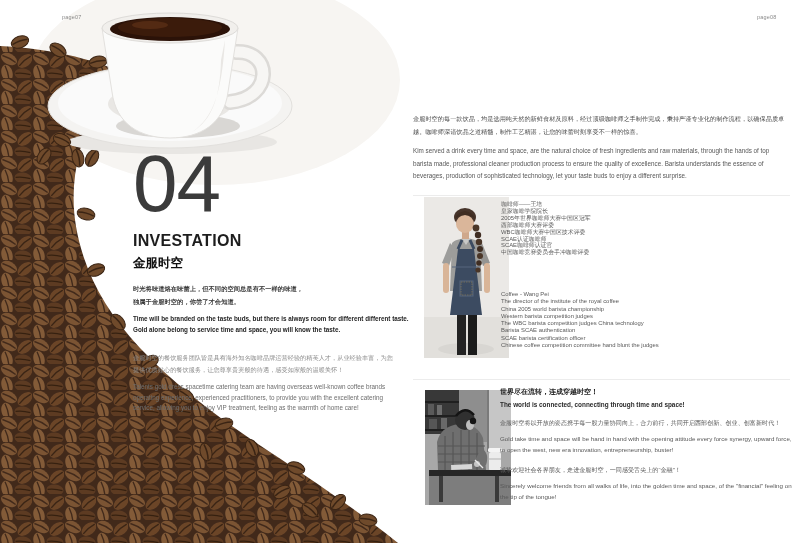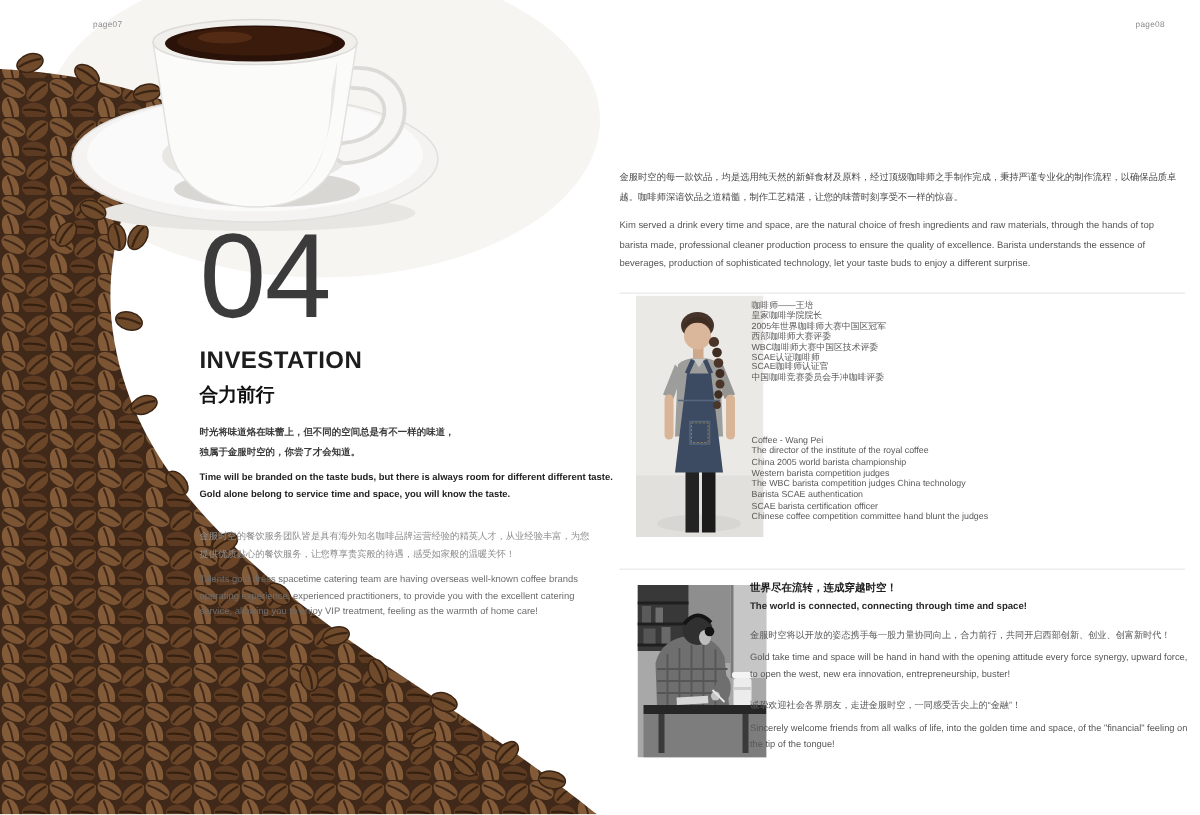--- a/index.html
+++ b/index.html
@@ -114,21 +114,21 @@
         <use href="#bean" transform="translate(44,156) rotate(-55)"></use>
         <use href="#bean" transform="translate(78,158) rotate(78)"></use>
       </g>
     </svg>
 
     <div class="abs page-label" style="left:62px;top:14px;">page07</div>
 
     <div class="abs intro-col">
       <div class="big-num">04</div>
       <div class="sec-en">INVESTATION</div>
-      <div class="sec-cn">合力前行</div>
+      <div class="sec-cn">金服时空</div>
       <div class="tag-cn">
         <div class="line">时光将味道烙在味蕾上，但不同的空间总是有不一样的味道，</div>
         <div class="line">独属于金服时空的，你尝了才会知道。</div>
       </div>
       <div class="tag-en">
         <div class="line">Time will be branded on the taste buds, but there is always room for different different taste.</div>
         <div class="line">Gold alone belong to service time and space, you will know the taste.</div>
       </div>
       <div class="body-cn">金服时空的餐饮服务团队皆是具有海外知名咖啡品牌运营经验的精英人才，从业经验丰富，为您提供优质贴心的餐饮服务，让您尊享贵宾般的待遇，感受如家般的温暖关怀！</div>
       <div class="body-en">Talents gold dress spacetime catering team are having overseas well-known coffee brands operating experience, experienced practitioners, to provide you with the excellent catering service, allowing you to enjoy VIP treatment, feeling as the warmth of home care!</div>

